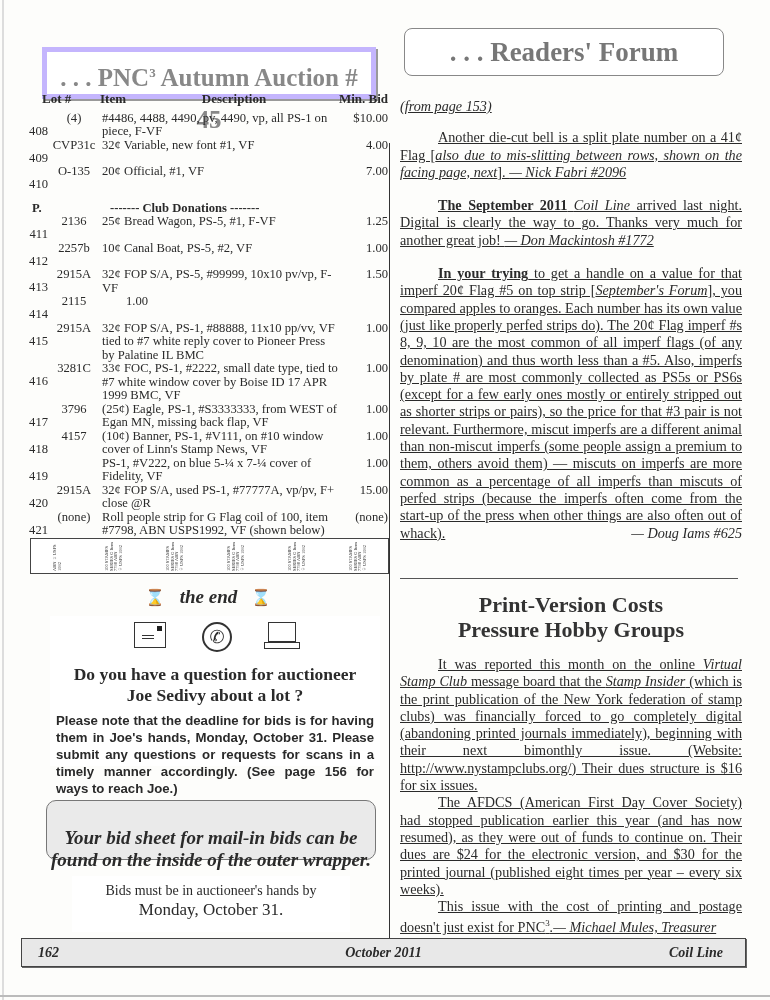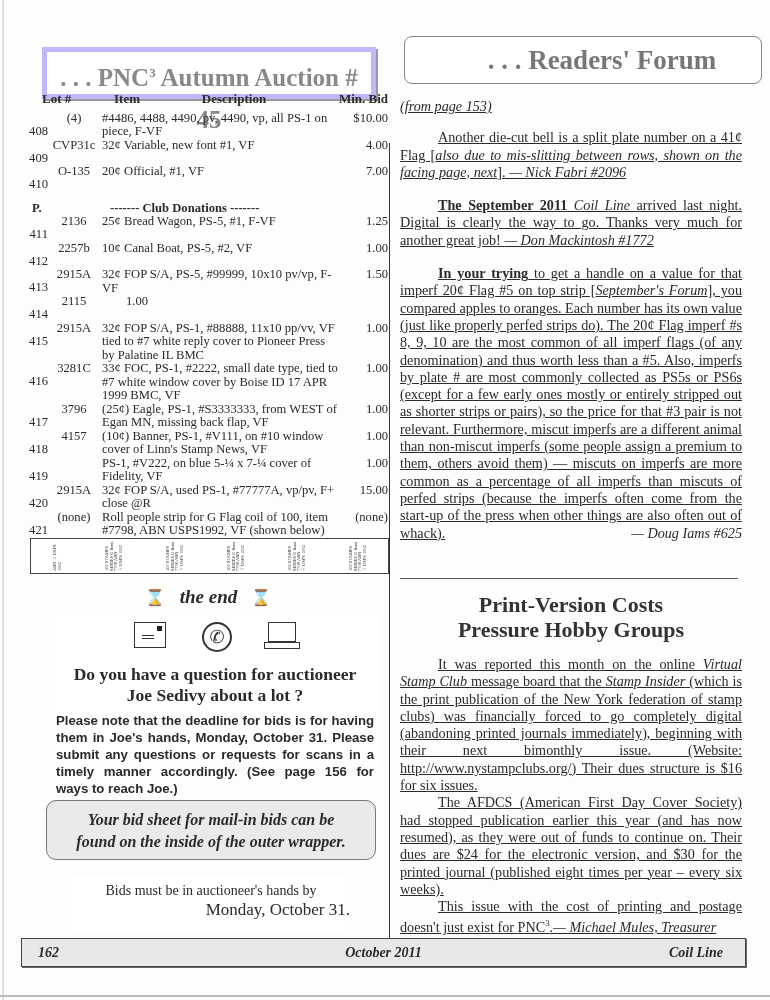--- a/index.html
+++ b/index.html
@@ -7,29 +7,29 @@
     font-family:"Liberation Serif", serif; color:#2a2a2a; }
   .col-divider { position:absolute; left:389px; top:143px; width:1px; height:802px; background:#333; }
   .left-edge { position:absolute; left:2px; top:0; width:2px; height:1000px; background:#ddd; }
 
   
   .hdr-left { position:absolute; left:42px; top:47px; width:324px; height:42px; border:5px solid #c4b5fd;
     box-shadow:2px 2px 0 #999; background:#fff; text-align:center; }
   .hdr-left span.t { font-size:25px; font-weight:bold; color:#888; line-height:42px; }
   .hdr-left sup { font-size:13px; }
 
-  .hdr-right { position:absolute; left:404px; top:36px; width:318px; height:46px; border:1.5px solid #888;
-    border-radius:8px; background:#fff; text-align:center;padding-left:38px; }
+  .hdr-right { position:absolute; left:404px; top:28px; width:318px; height:46px; border:1.5px solid #888;
+    border-radius:8px; background:#fff; text-align:center; }
   .hdr-right span { font-size:27px; font-weight:bold; color:#777; line-height:46px; }
 
   
   .tbl { position:absolute; left:22px; top:92px; width:366px; font-size:12.6px; line-height:13.5px; }
   .th { display:flex; font-weight:bold; font-size:13px; margin-bottom:6px; }
   .th .c1 { width:58px; padding-left:20px; }
-  .th .c2 { width:40px;text-align:right; }
+  .th .c2 { width:40px; }
   .th .c3 { flex:1; text-align:center; }
   .th .c4 { width:60px; text-align:right; }
   .row { display:flex; margin-bottom:0px; }
   .row .lot { width:26px; padding-left:0px; text-align:right;margin-top:13px; }
   .row .item { width:52px; text-align:center; }
   .row .desc { flex:1; padding-left:2px; }
   .row .bid { width:48px; text-align:right; }
   .section-hdr { display:flex; font-weight:bold; margin-top:10px; }
   .section-hdr .lot { width:40px; padding-left:10px; }
   .section-hdr .lbl { flex:1; padding-left:38px; }
@@ -46,24 +46,24 @@
   .ic { width:30px; height:24px; border:1.5px solid #333; position:relative; background:#fff; }
   .ic.phone { border-radius:50%; width:26px; height:26px; text-align:center; font-size:18px; line-height:26px; border-width:2px; }
   .ic.env::after { content:""; position:absolute; right:3px; top:3px; width:5px; height:5px; background:#222; }
   .ic.env::before { content:""; position:absolute; left:7px; top:12px; width:12px; height:1px; background:#333; box-shadow:0 3px 0 #333; }
   .ic.pc { width:26px; height:18px; }
   .ic.pc::after { content:""; position:absolute; left:-5px; top:19px; width:34px; height:5px; border:1px solid #333; }
   .qtitle { text-align:center; font-size:17.5px; font-weight:bold; line-height:21px; margin-top:12px; }
   .qbody { font-family:"Liberation Sans", sans-serif; font-weight:bold; font-size:13.2px; line-height:17px; text-align:justify; margin-top:6px; padding:0 6px; }
 
   .bidsheet { position:absolute; left:46px; top:800px; width:330px; height:60px; border:1.5px solid #777; border-radius:10px;
-    background:#eaeaea; text-align:center; font-style:italic; font-weight:bold; font-size:16px; line-height:22px; padding-top:8px; box-sizing:border-box; }
+    background:#eaeaea; text-align:center; font-style:italic; font-weight:bold; font-size:19px; line-height:22px; padding-top:26px; box-sizing:border-box; }
   .deadline { position:absolute; left:72px; top:876px; width:278px; height:56px; background:#fff; text-align:center; font-weight:normal; }
   .deadline .l1 { font-size:14px; line-height:18px; padding-top:6px; }
-  .deadline .l2 { font-size:17px; line-height:20px;text-align:right; }
+  .deadline .l2 { font-size:17px; line-height:20px; }
 
   
   .rcol { position:absolute; left:400px; width:342px; font-size:14.2px; line-height:17.3px; text-align:justify;text-decoration:underline; }
   .rcol p { margin:0; }
   .ind { text-indent:38px; }
   .hr { position:absolute; left:400px; top:578px; width:338px; height:1px; background:#555; }
   .art-title { position:absolute; left:400px; top:592px; width:342px; text-align:center; font-size:22px; font-weight:bold; line-height:25px; color:#333; }
   .link { text-decoration:underline; }
 
   

